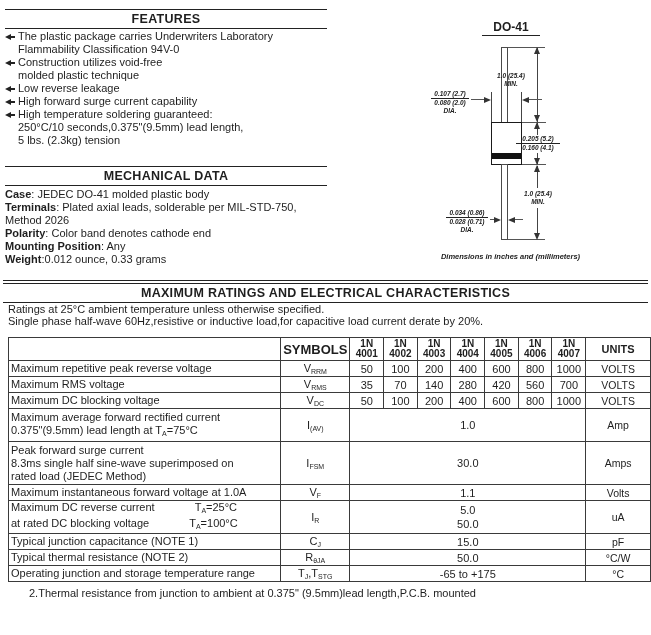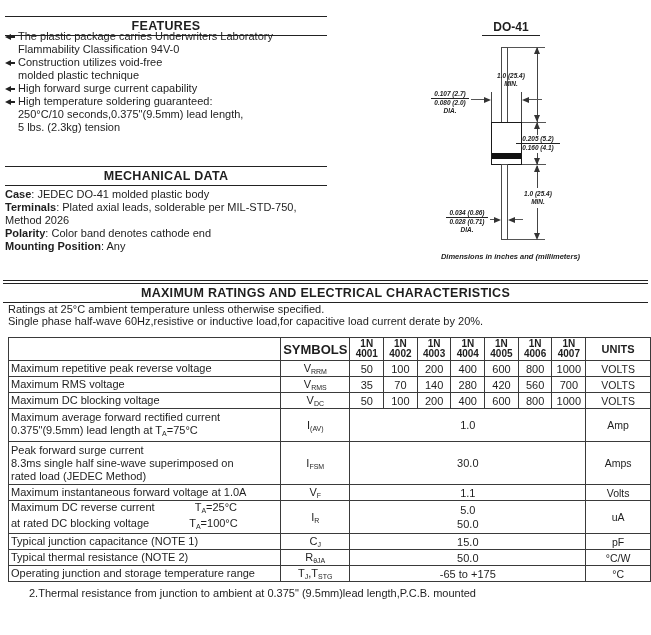--- a/index.html
+++ b/index.html
@@ -57,21 +57,21 @@
           line-height:8px;color:#222;}
   .frac .num{border-bottom:1px solid #222;display:block;padding:0 1px;}
   .caption{position:absolute;left:25px;top:238px;width:215px;text-align:center;
            font-style:italic;font-weight:bold;font-size:7.5px;color:#222;}
 </style>
 </head>
 <body>
 
 <div class="page">
 
-  <div class="sec-box" style="left:5px;top:16px;width:322px;">
+  <div class="sec-box" style="left:5px;top:9px;width:322px;">
     <span>FEATURES</span>
   </div>
 
   <ul class="flist" id="features-list">
       <li>
         <span class="bullet">
           <span class="bt"></span>
           <span class="bl"></span>
         </span>
         <div>
@@ -80,20 +80,29 @@
         </div>
       </li>
       <li>
         <span class="bullet">
           <span class="bt"></span>
           <span class="bl"></span>
         </span>
         <div>
           <div>Construction utilizes void-free</div>
           <div>molded plastic technique</div>
+        </div>
+      </li>
+      <li>
+        <span class="bullet">
+          <span class="bt"></span>
+          <span class="bl"></span>
+        </span>
+        <div>
+          <div>Low reverse leakage</div>
         </div>
       </li>
       <li>
         <span class="bullet">
           <span class="bt"></span>
           <span class="bl"></span>
         </span>
         <div>
           <div>High forward surge current capability</div>
         </div>
@@ -114,20 +123,21 @@
   <div class="sec-box" style="left:5px;top:166px;width:322px;">
     <span>MECHANICAL DATA</span>
   </div>
 
   <div class="mech" id="mech-lines">
       <div><b>Case</b><span>: JEDEC DO-41 molded plastic body</span></div>
       <div><b>Terminals</b><span>: Plated axial leads, solderable per MIL-STD-750,</span></div>
       <div><b></b><span>Method 2026</span></div>
       <div><b>Polarity</b><span>: Color band denotes cathode end</span></div>
       <div><b>Mounting Position</b><span>: Any</span></div>
+      <div><b>Weight</b><span>:0.012 ounce, 0.33 grams</span></div>
     </div>
 
   <div class="diagram">
     <div class="do41-title">DO-41</div>
 
     <div class="lead" style="left:123px;top:33px;height:76px;"></div>
     <div class="dbody">
       <div class="band"></div>
     </div>
     <div class="lead" style="left:123px;top:150px;height:76px;"></div>

